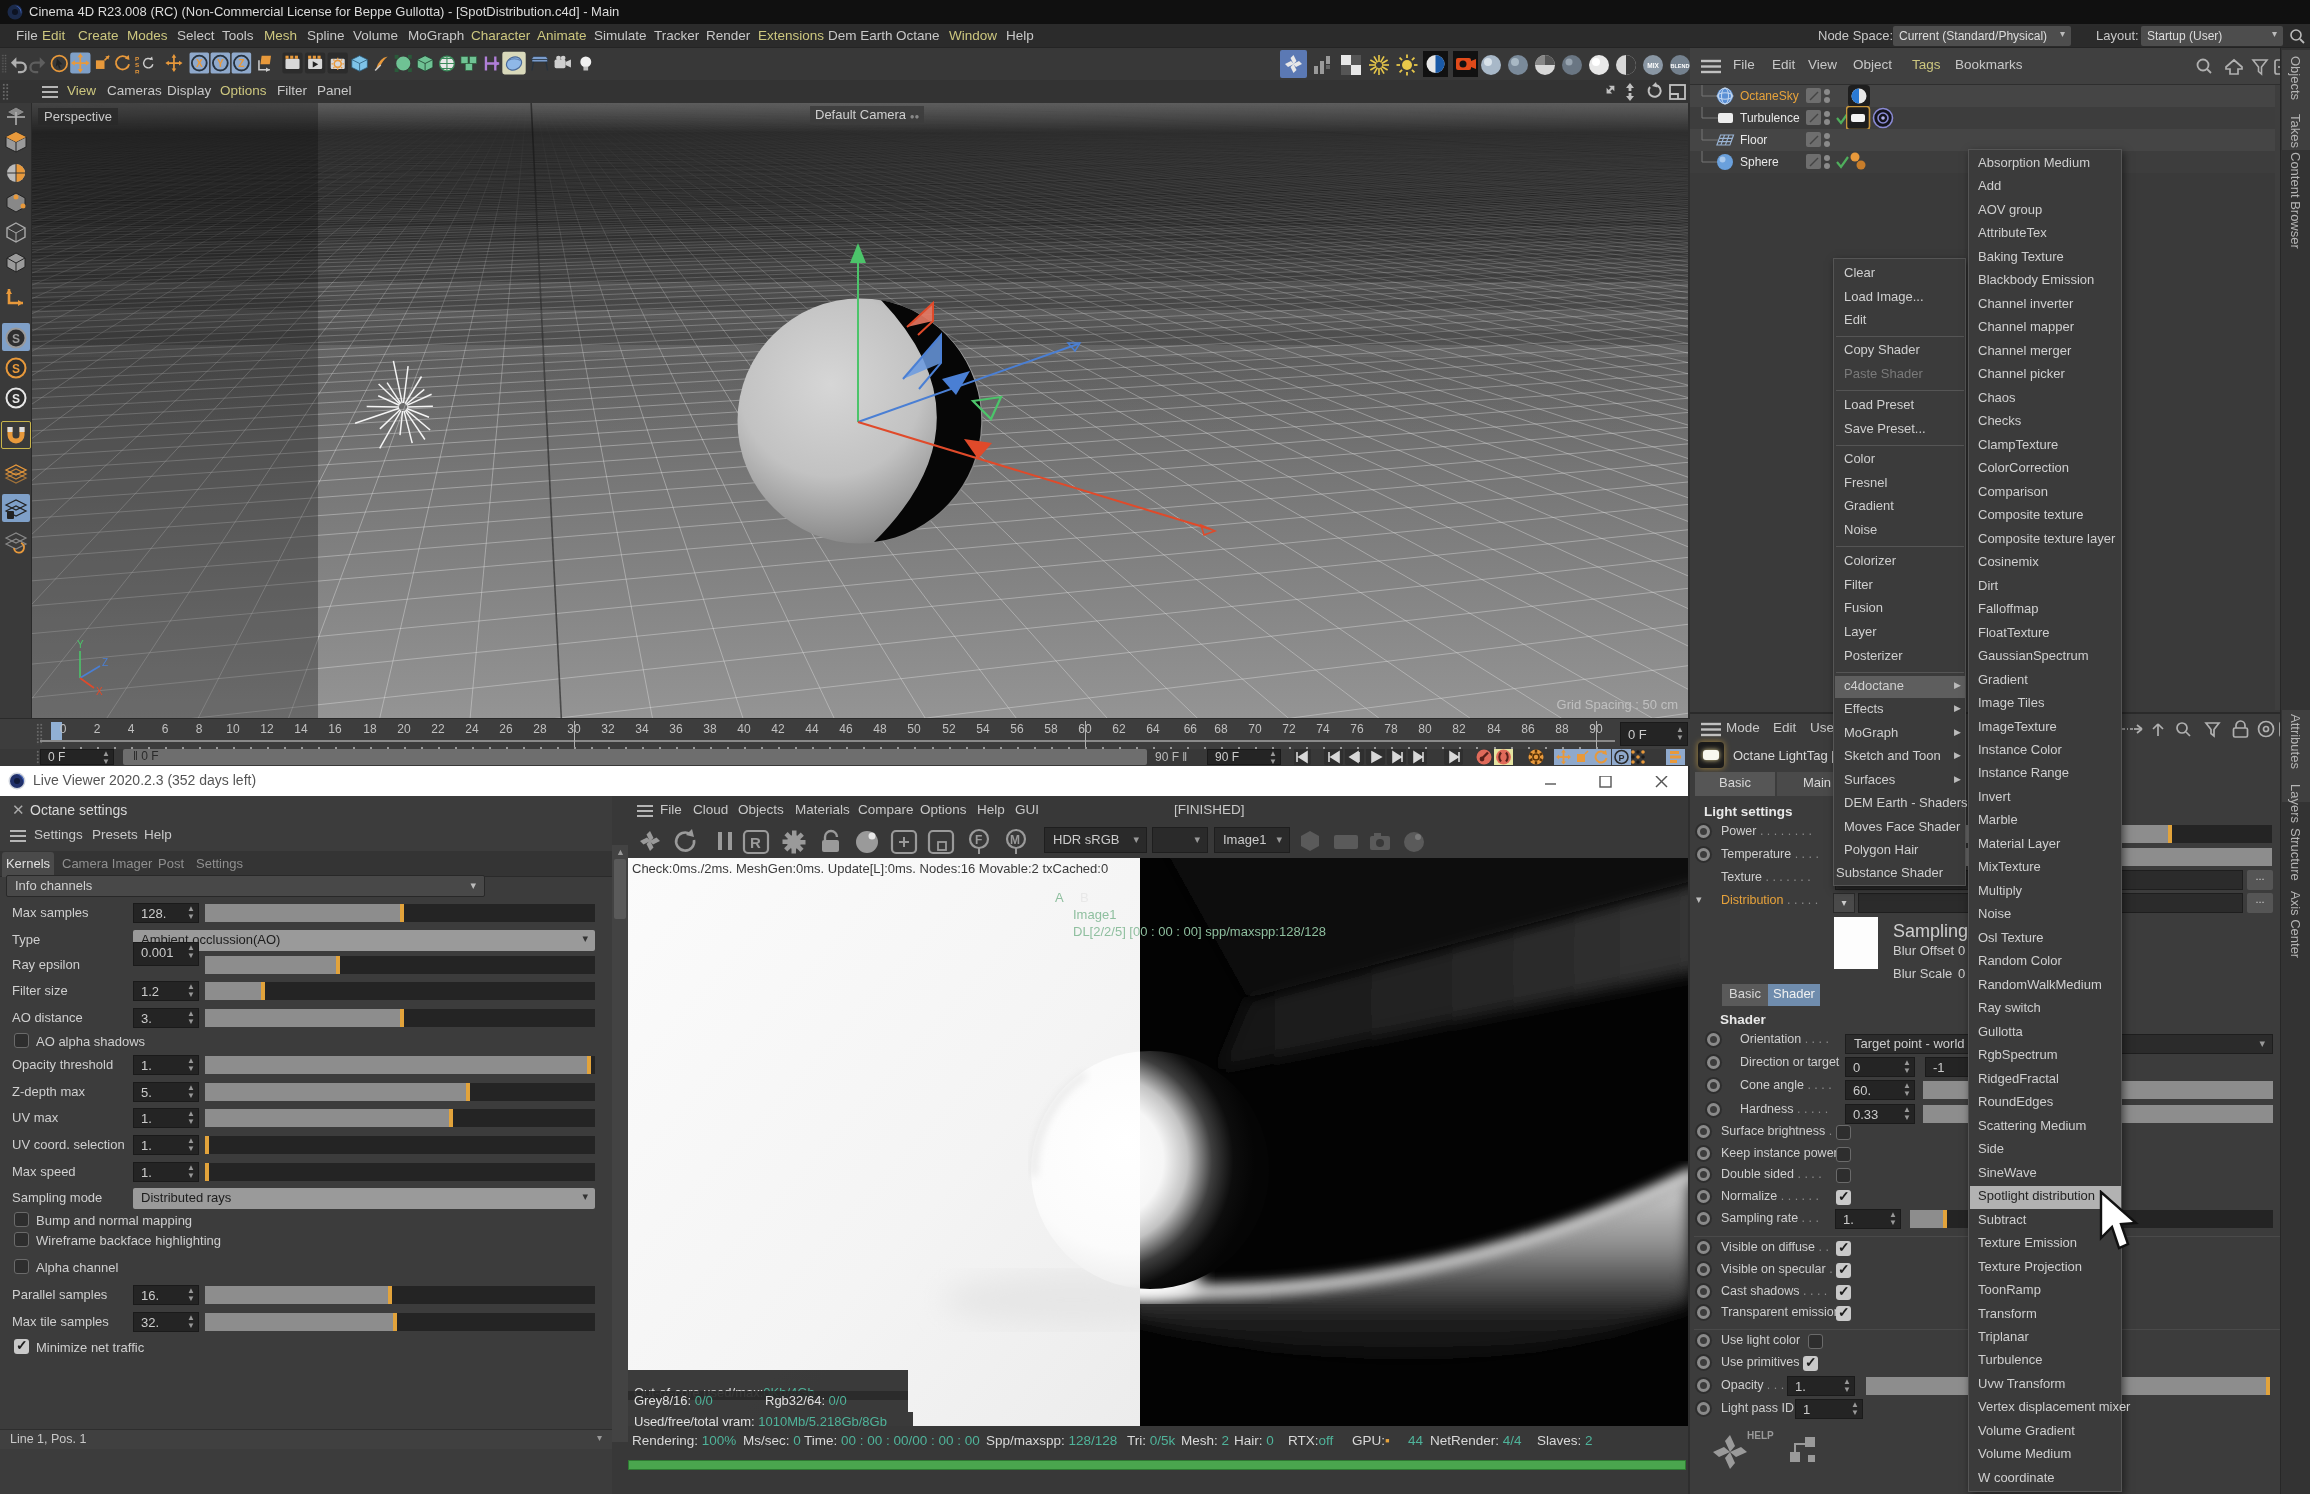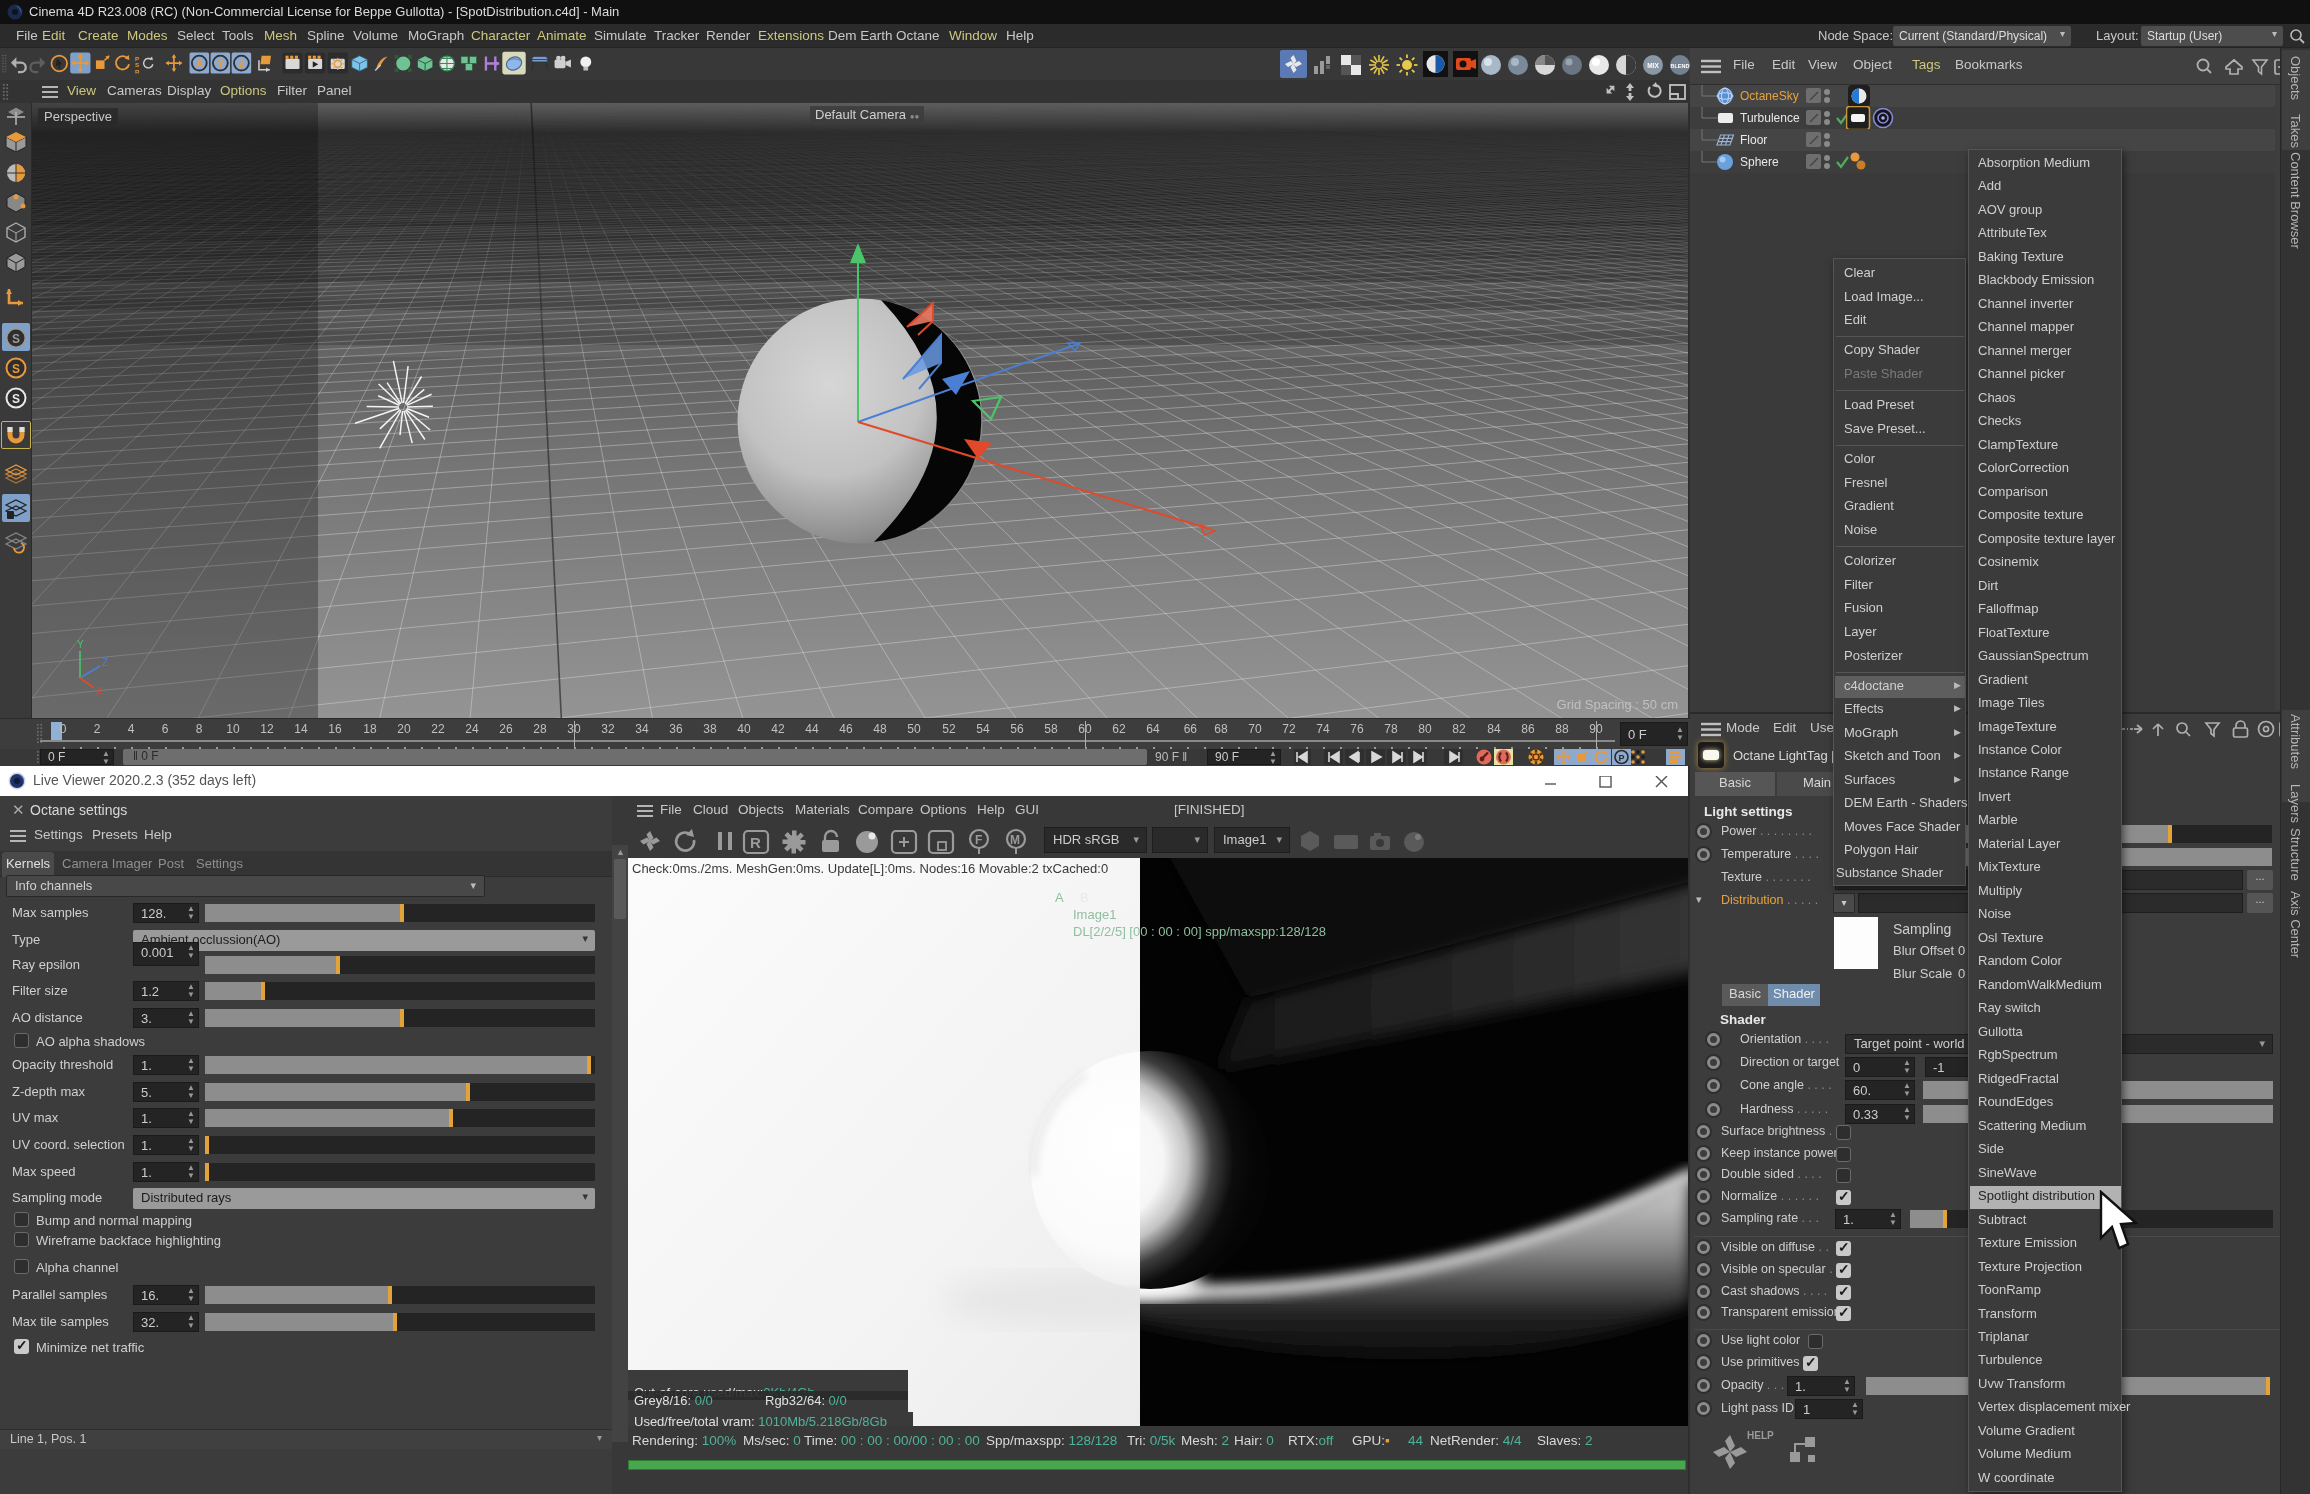--- a/index.html
+++ b/index.html
@@ -2204,21 +2204,21 @@
         </div>
         <div class="t" style="left:31px;top:156px;font-size:12.5px;color:#cfcfcf">Texture <span class="leader">. . . . . . .</span></div>
         <div class="abs" style="left:145px;top:156px;width:408px;height:20px;background:#2b2b2b;border:1px solid #1e1e1e"></div>
         <div class="abs" style="left:557px;top:156px;width:26px;height:20px;background:#555;border-radius:2px;color:#ccc;font-size:11px;text-align:center">...</div>
         <div class="t" style="left:6px;top:179px;color:#bbb;font-size:11px">▾</div>
         <div class="t" style="left:31px;top:179px;font-size:12.5px;color:#cfcfcf"><span style="color:#e8a33b">Distribution</span> <span class="leader">. . . . .</span></div>
         <div class="abs" style="left:143px;top:179px;width:22px;height:20px;background:#4a4a4a;border:1px solid #2a2a2a;color:#ccc;font-size:10px;text-align:center;padding-top:3px">▾</div>
         <div class="abs" style="left:168px;top:179px;width:385px;height:20px;background:#2b2b2b;border:1px solid #1e1e1e"></div>
         <div class="abs" style="left:557px;top:179px;width:26px;height:20px;background:#555;border-radius:2px;color:#ccc;font-size:11px;text-align:center">...</div>
         <div class="abs" style="left:144px;top:203px;width:44px;height:52px;background:#fdfdfd"></div>
-        <div class="t" style="left:203px;top:207px;font-size:14px;color:#cfcfcf">Sampling</div>
+        <div class="t" style="left:203px;top:207px;font-size:18px;color:#cfcfcf">Sampling</div>
         <div class="t" style="left:203px;top:229px;font-size:13px;color:#cfcfcf">Blur Offset</div>
         <div class="t" style="left:203px;top:252px;font-size:13px;color:#cfcfcf">Blur Scale</div>
         <div class="t" style="left:268px;top:229px;font-size:13px;color:#cfcfcf">0</div>
         <div class="t" style="left:268px;top:252px;font-size:13px;color:#cfcfcf">0</div>
         <div class="abs" style="left:32px;top:270px;width:46px;height:22px;background:#5a5a5a;color:#d8d8d8;font-size:13px;text-align:center;padding-top:2px">Basic</div>
         <div class="abs" style="left:78px;top:270px;width:52px;height:22px;background:#6f8cad;color:#f0f0f0;font-size:13px;text-align:center;padding-top:2px">Shader</div>
         <div class="t" style="left:30px;top:298px;font-size:13.5px;color:#e8e8e8;font-weight:bold">Shader</div>
         <div class="radio" style="left:17px;top:319px"></div>
         <div class="t" style="left:50px;top:318px;font-size:12.5px;color:#cfcfcf">Orientation <span class="leader">. . . .</span></div>
         <div class="abs" style="left:155px;top:320px;width:428px;height:20px;background:#2b2b2b;border:1px solid #1e1e1e;color:#ccc;font-size:13px;padding:1px 8px">Target point - world s<span style="position:absolute;right:7px;top:2px;font-size:11px;color:#999">▾</span></div>

